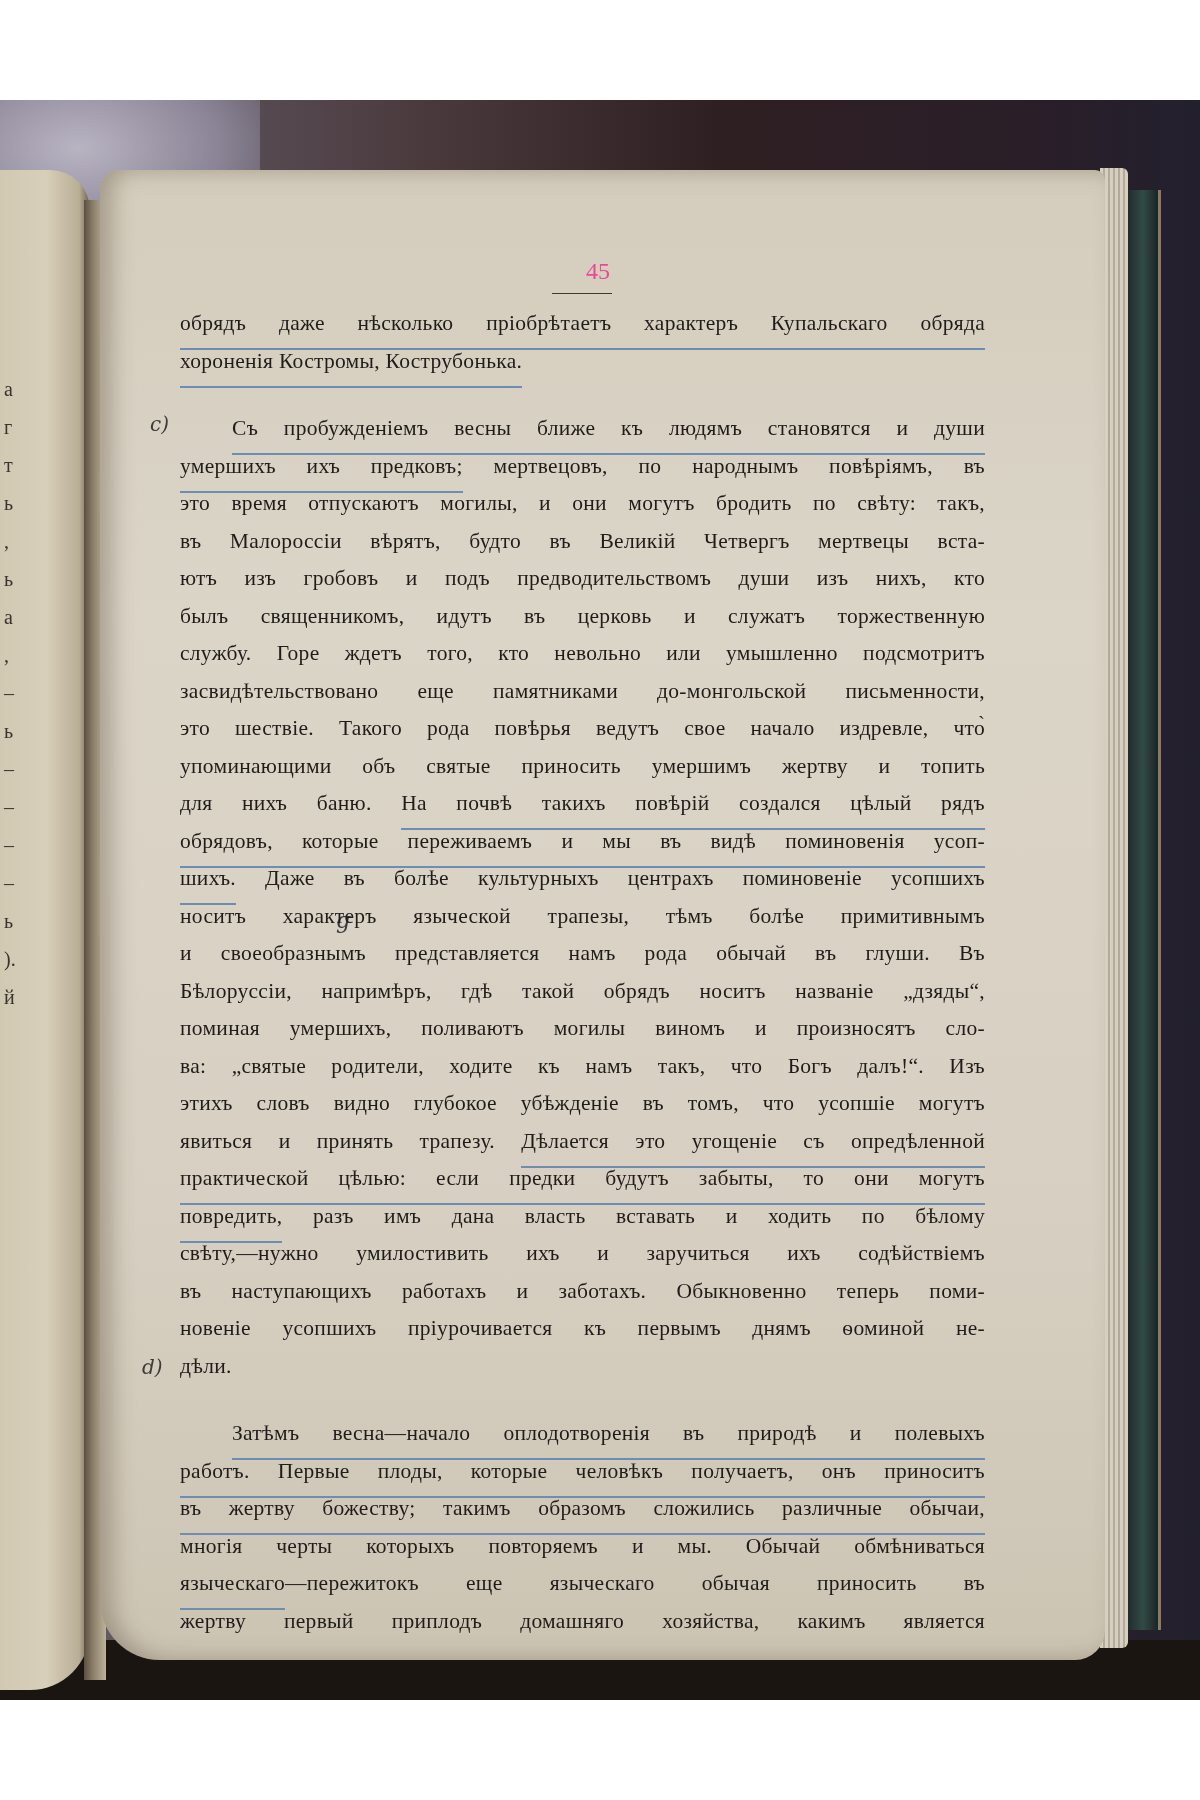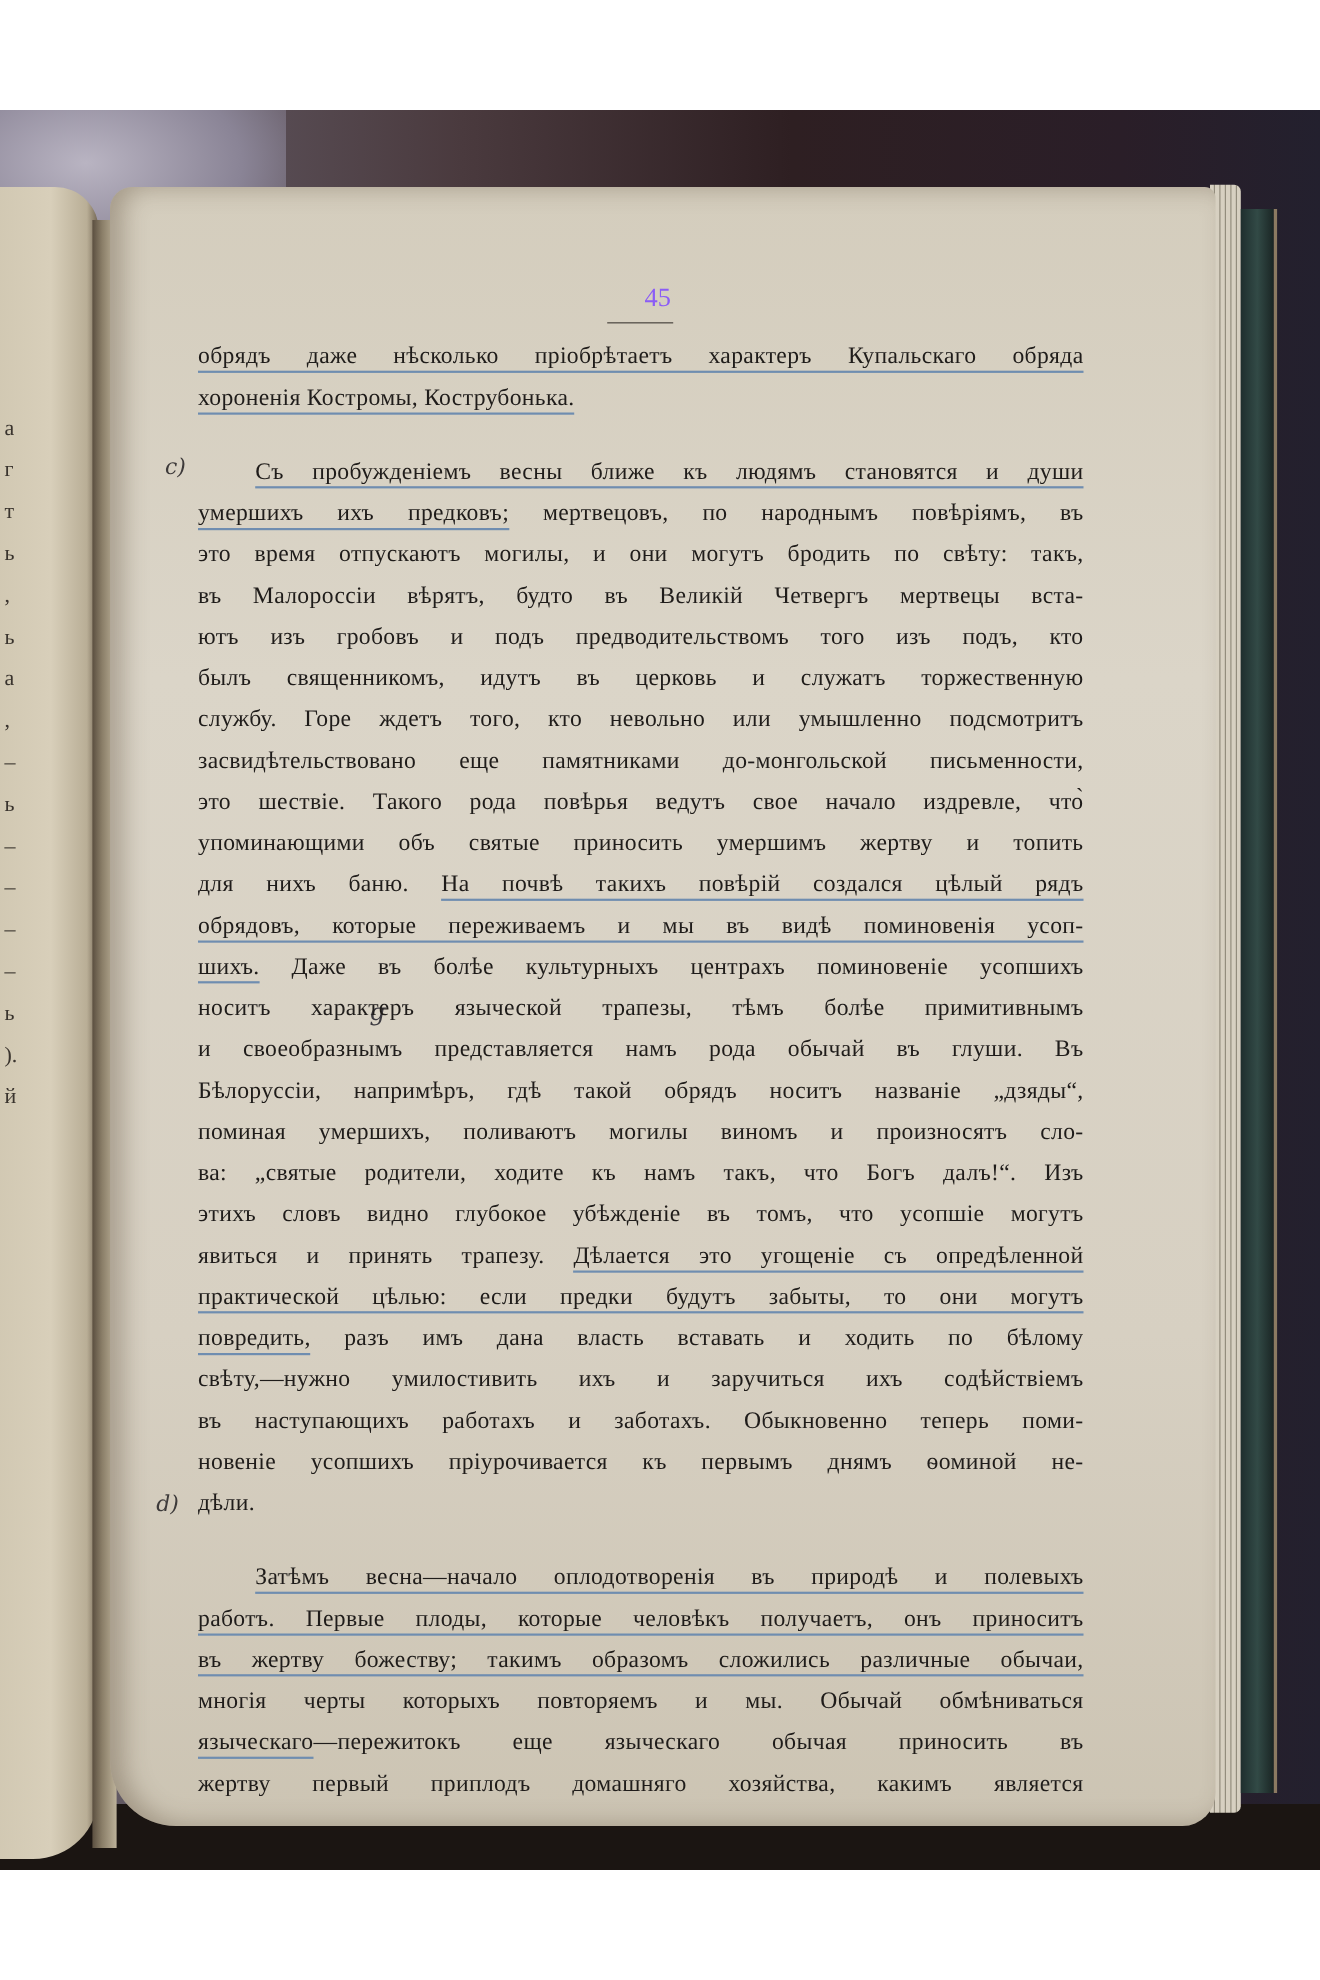--- a/index.html
+++ b/index.html
@@ -45,37 +45,37 @@
     border-right: 3px solid #8c7a62;
   }
   .page {
     position: absolute; left: 100px; top: 70px; width: 1005px; height: 1490px;
     background: linear-gradient(180deg, #d4cdbd 0%, #dbd5c8 30%, #d7d0c2 70%, #ccc4b3 100%);
     border-radius: 20px 10px 30px 60px;
     box-shadow: inset 12px 0 22px rgba(80,64,44,0.35);
   }
   .page-number {
     position: absolute; left: 573px; top: 258px; width: 50px; text-align: center;
-    font-family: "Liberation Serif", serif; font-size: 24px; color: #8b5cf6;
+    font-family: "Liberation Serif", serif; font-size: 24px; color: #ec4899;
   }
   .page-number-rule {
     position: absolute; left: 552px; top: 293px; width: 60px; height: 1px; background: #3d3833;
   }
   .text-block {
     position: absolute; left: 180px; top: 305px; width: 805px;
     font-family: "Liberation Serif", serif; font-size: 21.5px; color: #1f1c1a;
     letter-spacing: 0.3px;
   }
   .line {
     height: 37.5px; line-height: 37.5px; white-space: nowrap;
     text-align: justify; text-align-last: justify;
   }
   .line.short { text-align-last: left; }
   .line.indent { padding-left: 52px; margin-top: 12px; }
-  .u { border-bottom: 2px solid #6f8db0; padding-bottom: 2px; }
+  .u { border-bottom: 2px solid #6f8db0; padding-bottom: 13px; }
   .gap { height: 18px; }
   .margin-note {
     position: absolute; font-family: "DejaVu Serif", serif; font-style: italic;
     font-size: 20px; color: #3d3a3a;
   }
   .pencil-mark {
     position: absolute; left: 336px; top: 908px; font-family: "DejaVu Serif", serif;
     font-style: italic; font-size: 22px; color: #3c3a40;
   }
 </style>
@@ -121,21 +121,21 @@
 <div class="pencil-mark">ɡ</div>
 
 <div class="text-block" id="text-block">
     <div class="line"><span class="u">обрядъ даже нѣсколько пріобрѣтаетъ характеръ Купальскаго обряда</span></div>
     <div class="line short"><span class="u">хороненія Костромы, Кострубонька.</span></div>
     <div class="gap"></div>
     <div class="line indent"><span class="u">Съ пробужденіемъ весны ближе къ людямъ становятся и души</span></div>
     <div class="line"><span class="u">умершихъ ихъ предковъ;</span> мертвецовъ, по народнымъ повѣріямъ, въ</div>
     <div class="line">это время отпускаютъ могилы, и они могутъ бродить по свѣту: такъ,</div>
     <div class="line">въ Малороссіи вѣрятъ, будто въ Великій Четвергъ мертвецы вста-</div>
-    <div class="line">ютъ изъ гробовъ и подъ предводительствомъ того изъ подъ, кто</div>
+    <div class="line">ютъ изъ гробовъ и подъ предводительствомъ души изъ нихъ, кто</div>
     <div class="line">былъ священникомъ, идутъ въ церковь и служатъ торжественную</div>
     <div class="line">службу. Горе ждетъ того, кто невольно или умышленно подсмотритъ</div>
     <div class="line">засвидѣтельствовано еще памятниками до-монгольской письменности,</div>
     <div class="line">это шествіе. Такого рода повѣрья ведутъ свое начало издревле, что̀</div>
     <div class="line">упоминающими объ святые приносить умершимъ жертву и топить</div>
     <div class="line">для нихъ баню. <span class="u">На почвѣ такихъ повѣрій создался цѣлый рядъ</span></div>
     <div class="line"><span class="u">обрядовъ, которые переживаемъ и мы въ видѣ поминовенія усоп-</span></div>
     <div class="line"><span class="u">шихъ.</span> Даже въ болѣе культурныхъ центрахъ поминовеніе усопшихъ</div>
     <div class="line">носитъ характеръ языческой трапезы, тѣмъ болѣе примитивнымъ</div>
     <div class="line">и своеобразнымъ представляется намъ рода обычай въ глуши. Въ</div>

